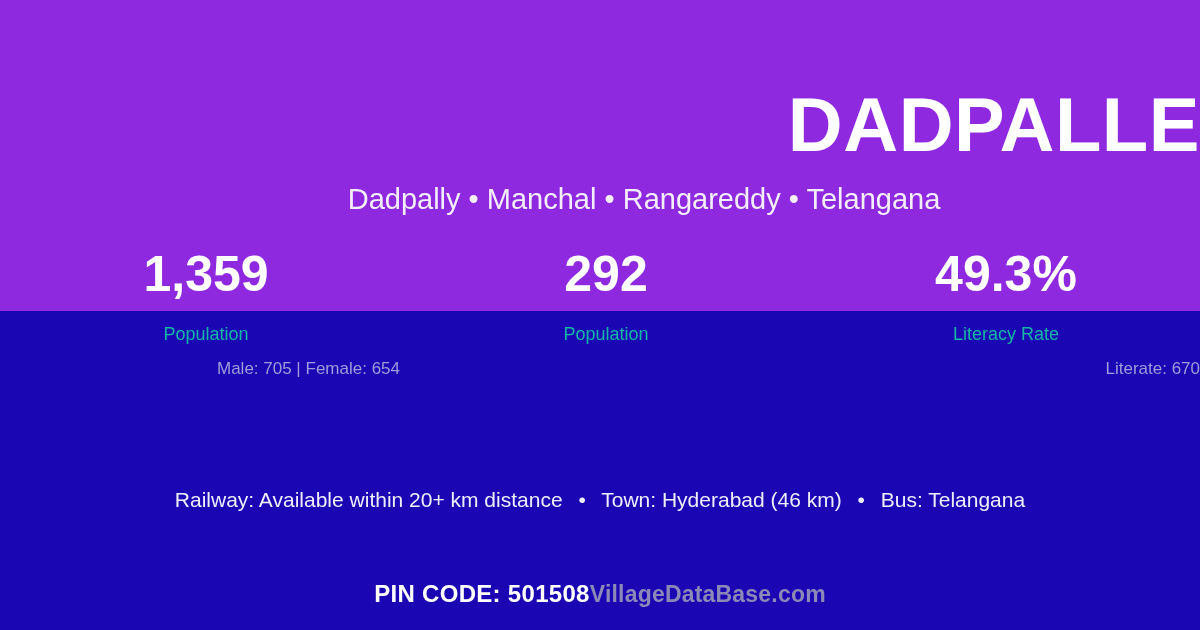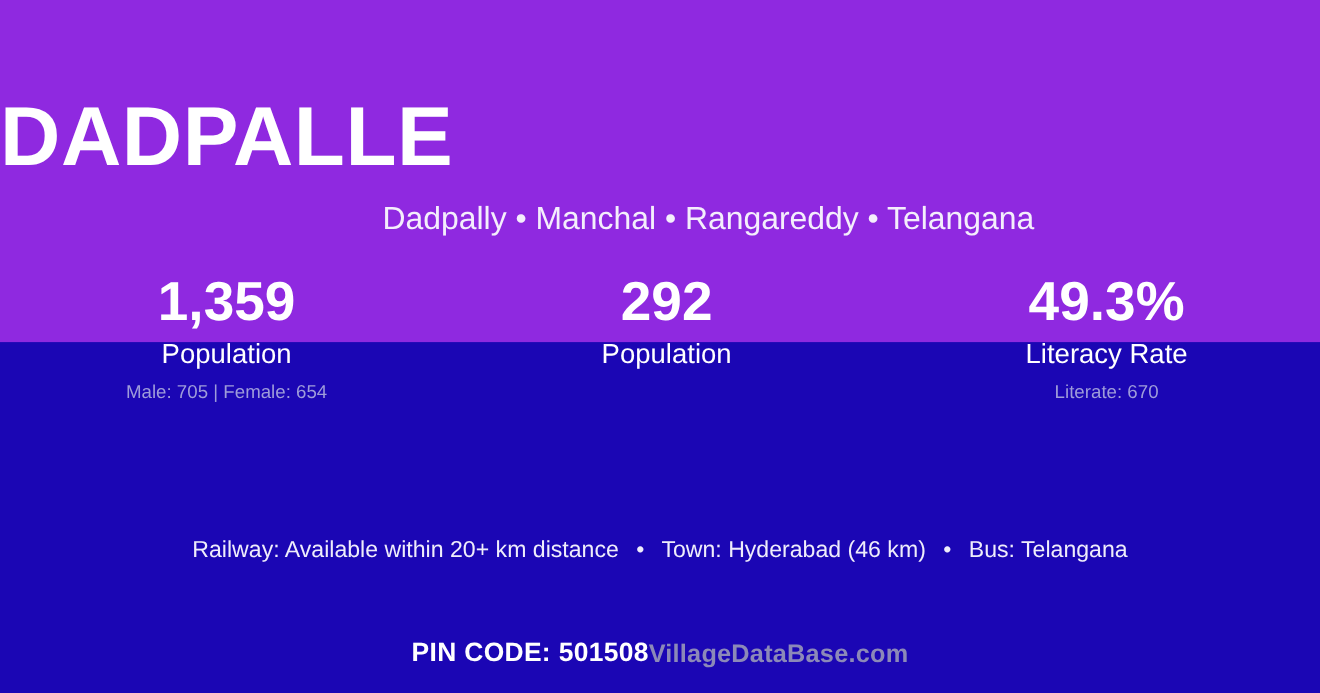--- a/index.html
+++ b/index.html
@@ -32,21 +32,21 @@
     height: 311px;
     background: #8F29E0;
   }
 
   
   .village-title {
     position: absolute;
     left: 0;
     top: 82px;
     width: 1200px;
-    text-align: left;
+    text-align: right;
     font-size: 76px;
     line-height: 86px;
     font-weight: 700;
     color: #FFFFFF;
     letter-spacing: 0.5px;
     white-space: nowrap;
   }
 
   
   .village-subtitle {
@@ -78,34 +78,35 @@
     padding-left: 12px;
   }
   .stat-value {
     font-size: 50px;
     line-height: 62px;
     font-weight: 700;
     color: #FFFFFF;
     white-space: nowrap;
   }
   .stat-label {
-    margin-top: 2px;
-    font-size: 25px;
-    line-height: 30px;
-    font-weight: 400;
-    color: #ffffff;
+    margin-top: 14px;
+    font-size: 18px;
+    line-height: 30px;
+    font-weight: 400;
+    color: #14b8a6;
     white-space: nowrap;
   }
   .stat-sub {
     margin-top: 9px;
     font-size: 17px;
     line-height: 21px;
     font-weight: 400;
     color: #9E9CDA;
     white-space: nowrap;
+    text-align: right;
   }
 
   
   .facilities {
     position: absolute;
     left: 0;
     top: 485px;
     width: 1200px;
     text-align: center;
     font-size: 21px;

